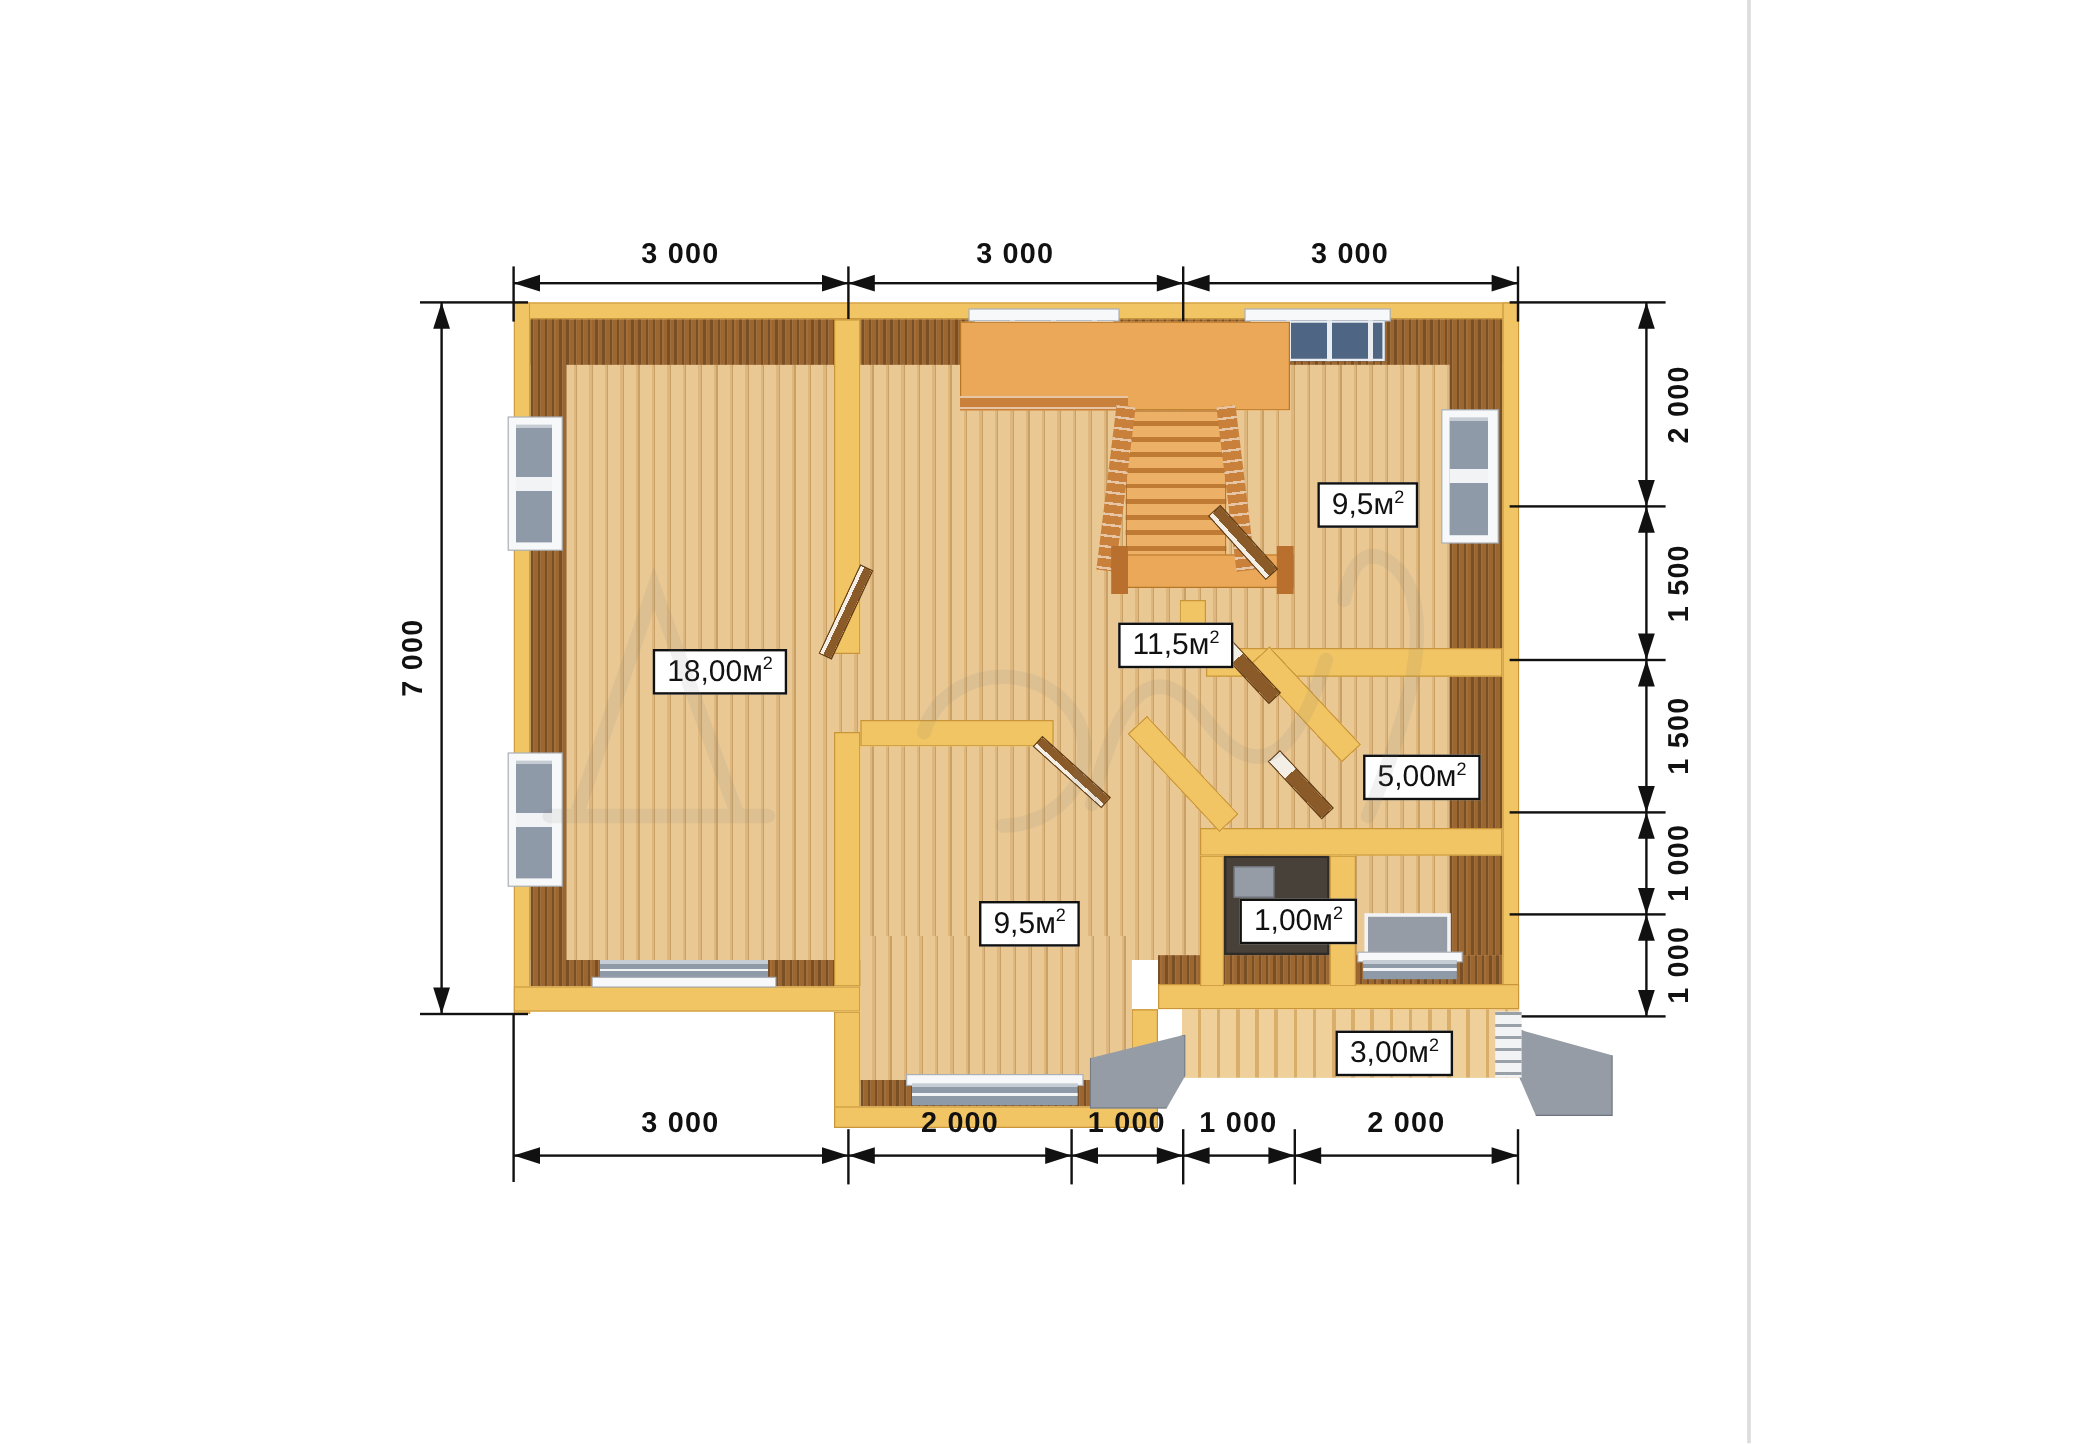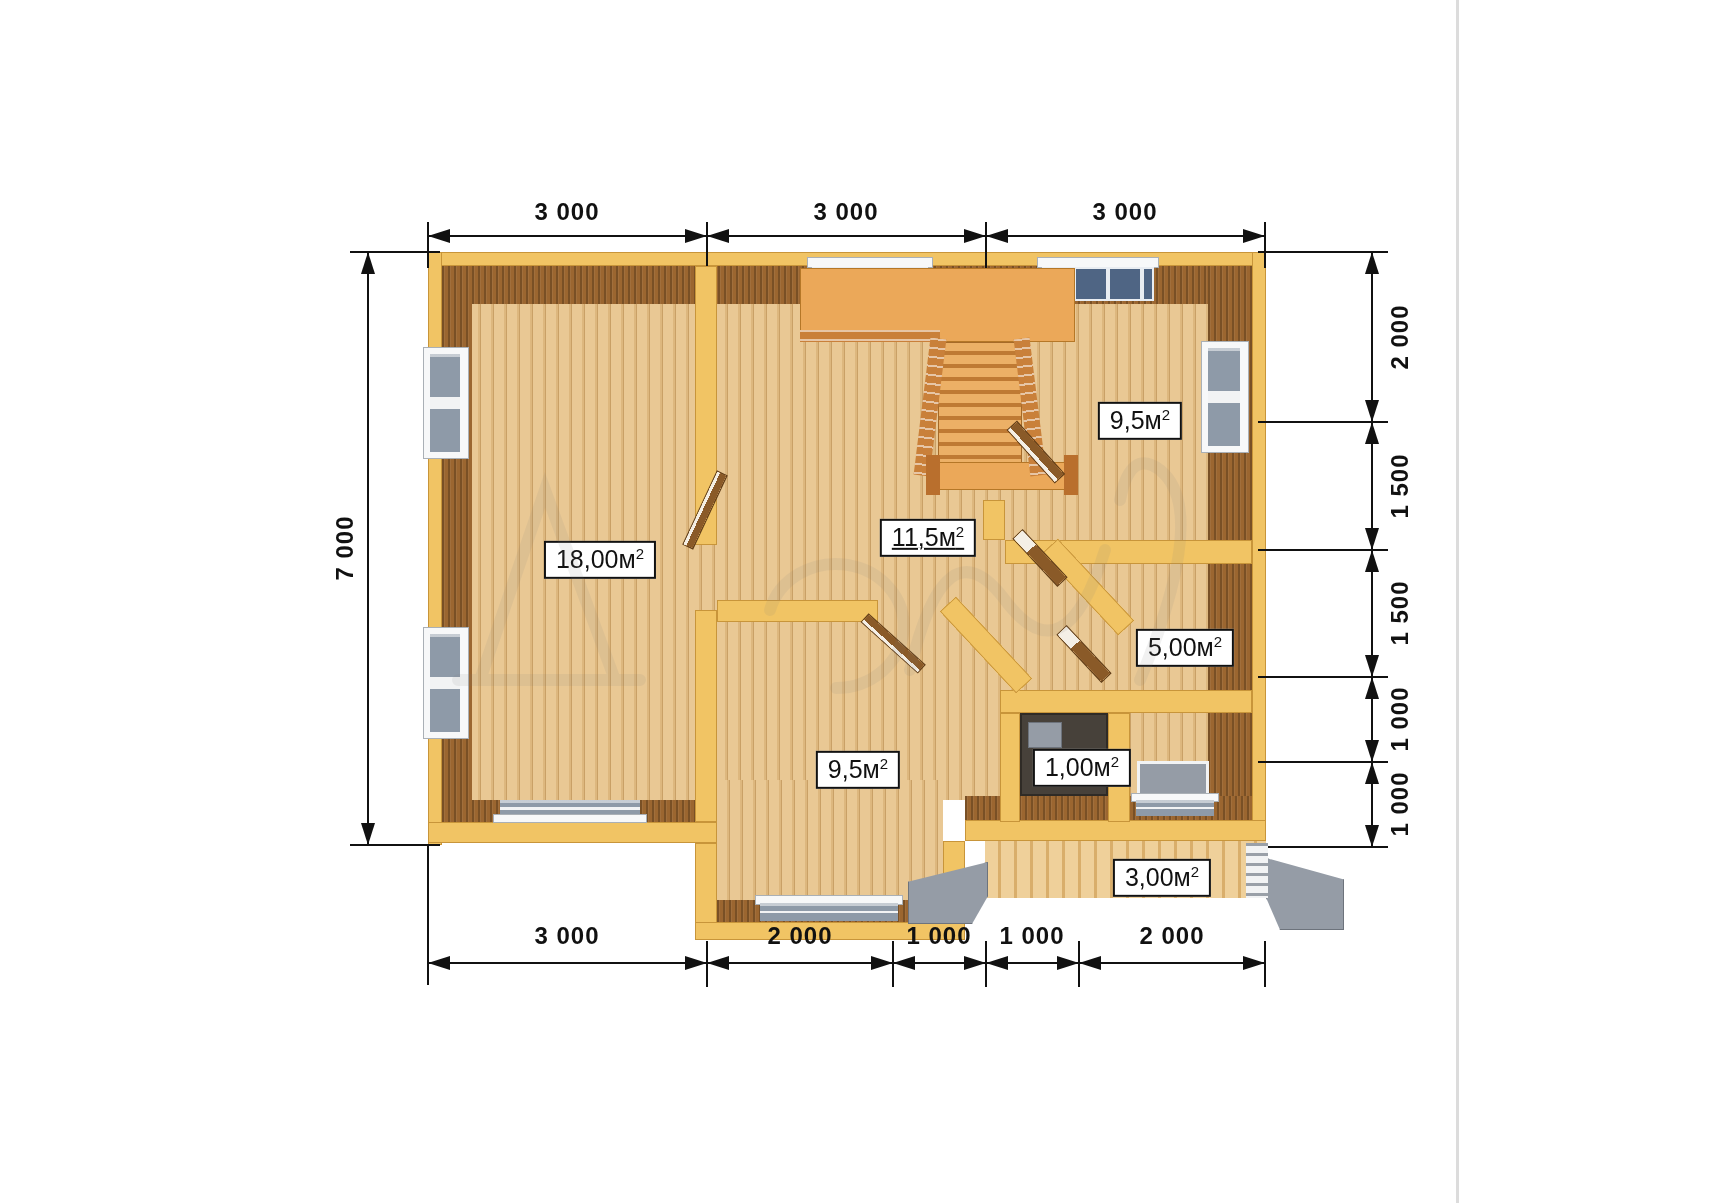--- a/index.html
+++ b/index.html
@@ -114,21 +114,21 @@
   <div class="abs winwhite" style="left:756px;top:896px;width:146px;height:8px;z-index:6;"></div>
   <div class="abs winpane" style="left:760px;top:903px;width:138px;height:18px;z-index:7;"></div>
   <div class="abs winwhite" style="left:1132px;top:794px;width:86px;height:7px;z-index:6;"></div>
   <div class="abs winpane" style="left:1136px;top:800px;width:78px;height:16px;z-index:7;"></div>
 
   <div class="abs rail" style="left:1246px;top:843px;width:22px;height:55px;background:#f2f3f4;background-image:repeating-linear-gradient(180deg,#9aa0a8 0 3px,rgba(0,0,0,0) 3px 10px);z-index:6;"></div>
   <div class="abs gray" style="left:1266px;top:858px;width:78px;height:72px;clip-path:polygon(0 0,100% 30%,100% 100%,18% 100%,0 55%);z-index:5;"></div>
   <div class="abs gray" style="left:908px;top:862px;width:80px;height:62px;clip-path:polygon(100% 0,100% 55%,80% 100%,0 100%,0 32%);z-index:5;"></div>
 
   <div class="abs rlabel" style="left:600px;top:560px;"><span>18,00м</span><sup>2</sup></div>
-  <div class="abs rlabel" style="left:928px;top:538px;text-decoration:underline;"><span>11,5м</span><sup>2</sup></div>
+  <div class="abs rlabel" style="left:980px;top:538px;"><span>11,5м</span><sup>2</sup></div>
   <div class="abs rlabel" style="left:1140px;top:421px;"><span>9,5м</span><sup>2</sup></div>
   <div class="abs rlabel" style="left:858px;top:770px;"><span>9,5м</span><sup>2</sup></div>
   <div class="abs rlabel" style="left:1185px;top:648px;"><span>5,00м</span><sup>2</sup></div>
   <div class="abs rlabel" style="left:1082px;top:768px;"><span>1,00м</span><sup>2</sup></div>
   <div class="abs rlabel" style="left:1162px;top:878px;"><span>3,00м</span><sup>2</sup></div>
 
   <div class="abs dline" style="left:428px;top:235px;width:837px;height:2px;"></div>
   <div class="abs tick" style="left:427px;top:222px;width:2px;height:46px;"></div>
   <div class="abs tick" style="left:706px;top:222px;width:2px;height:46px;"></div>
   <div class="abs tick" style="left:985px;top:222px;width:2px;height:46px;"></div>

